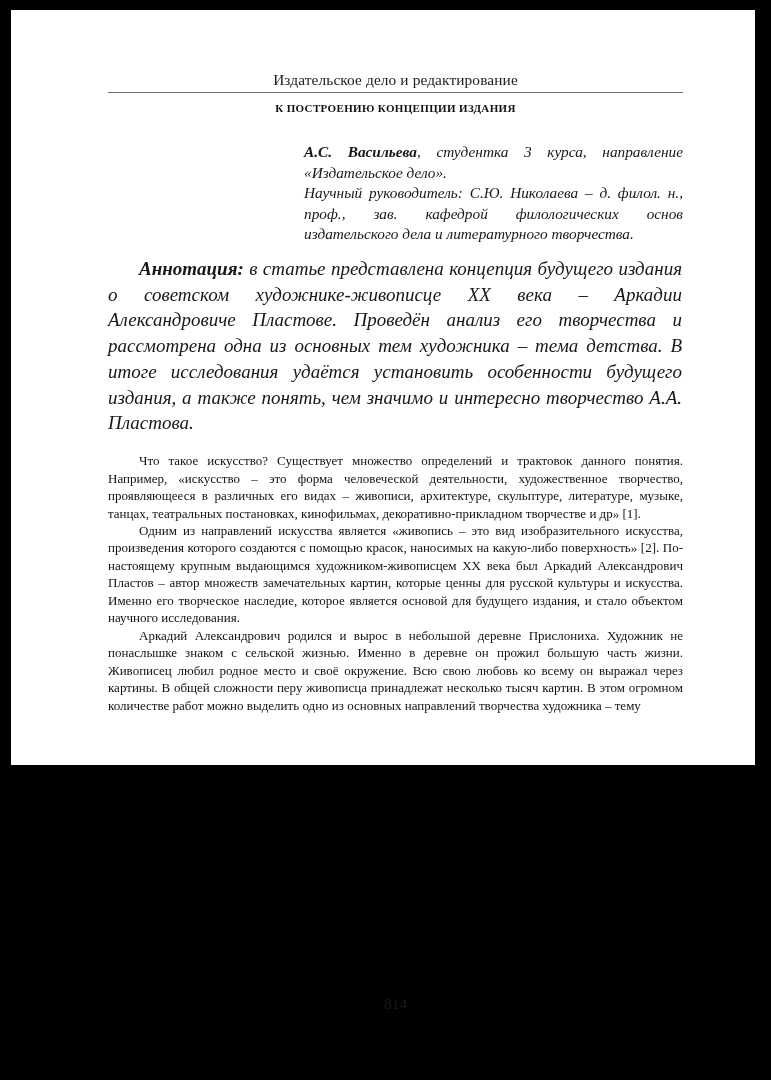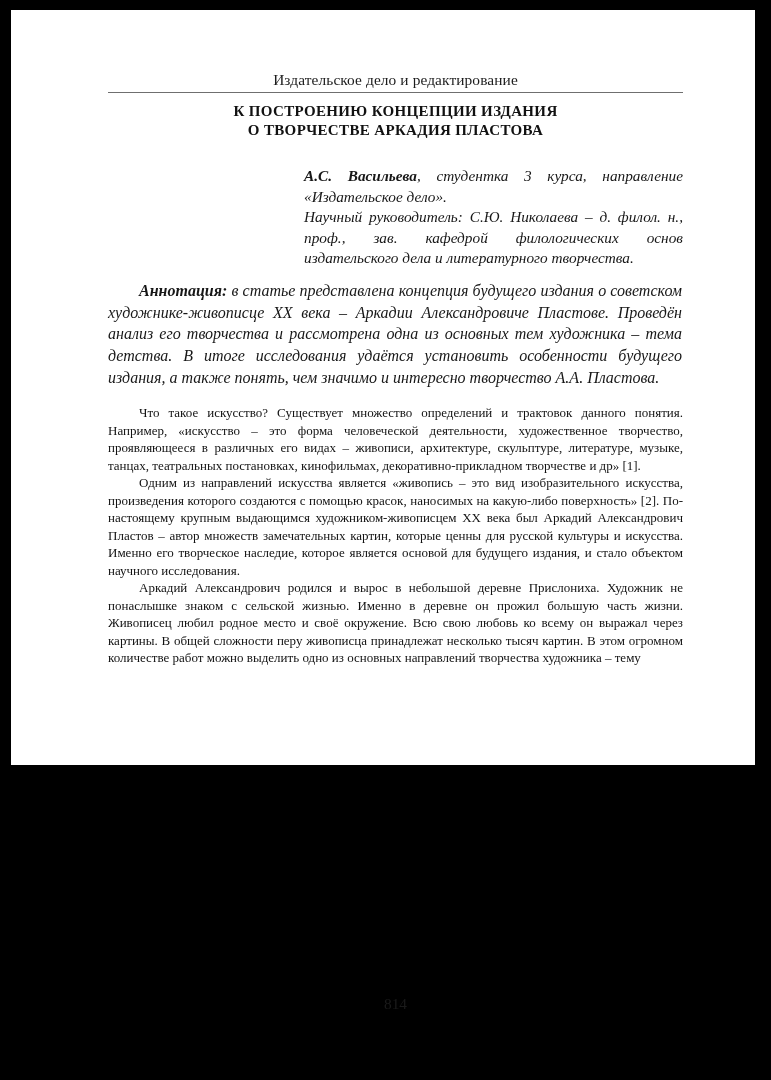--- a/index.html
+++ b/index.html
@@ -51,21 +51,21 @@
 
   .header-rule {
     height: 0;
     border-top: 1.4px solid #6f6f6f;
     margin: 3px 0 9px 0;
     width: 100%;
   }
 
   .article-title {
     text-align: center;
-    font-size: 15px;
+    font-size: 11px;
     font-weight: bold;
     color: #111111;
     line-height: 1.26;
     letter-spacing: 0.35px;
     margin: 2px;
   }
   .article-title .tl {
     display: block;
     white-space: nowrap;
   }
@@ -85,21 +85,21 @@
     text-indent: 0;
   }
   .author-name {
     font-weight: bold;
     font-style: italic;
   }
 
   .abstract-block {
     margin: 11px 1px 0 0;
     font-style: italic;
-    font-size: 16px;
+    font-size: 19px;
     line-height: 1.355;
     color: #171717;
     text-align: justify;
     text-justify: inter-word;
   }
   .abstract-block p {
     margin: 0;
     text-indent: 31px;
   }
   .abstract-block p + p {
@@ -140,21 +140,20 @@
   <div id="page-sheet">
 
     <div id="page-content">
 
       <div class="running-header">Издательское дело и редактирование</div>
 
       <div class="header-rule"></div>
 
       <h1 class="article-title">
         <span class="tl">К ПОСТРОЕНИЮ КОНЦЕПЦИИ ИЗДАНИЯ</span>
-        <span class="tl">О ТВОРЧЕСТВЕ АРКАДИЯ ПЛАСТОВА</span>
       </h1>
 
       <div class="author-block">
         <p><span class="author-name">А.С. Васильева</span><span>, студентка 3 курса, направление «Издательское дело».</span></p>
         <p>Научный руководитель: С.Ю. Николаева – д. филол. н., проф., зав. кафедрой филологических основ издательского дела и литературного творчества.</p>
       </div>
 
       <div class="abstract-block">
         <p><span class="lead-label">Аннотация:</span><span> в статье представлена концепция будущего издания о советском художнике-живописце XX века – Аркадии Александровиче Пластове. Проведён анализ его творчества и рассмотрена одна из основных тем художника – тема детства. В итоге исследования удаётся установить особенности будущего издания, а также понять, чем значимо и интересно творчество А.А. Пластова.</span></p>
       </div>

